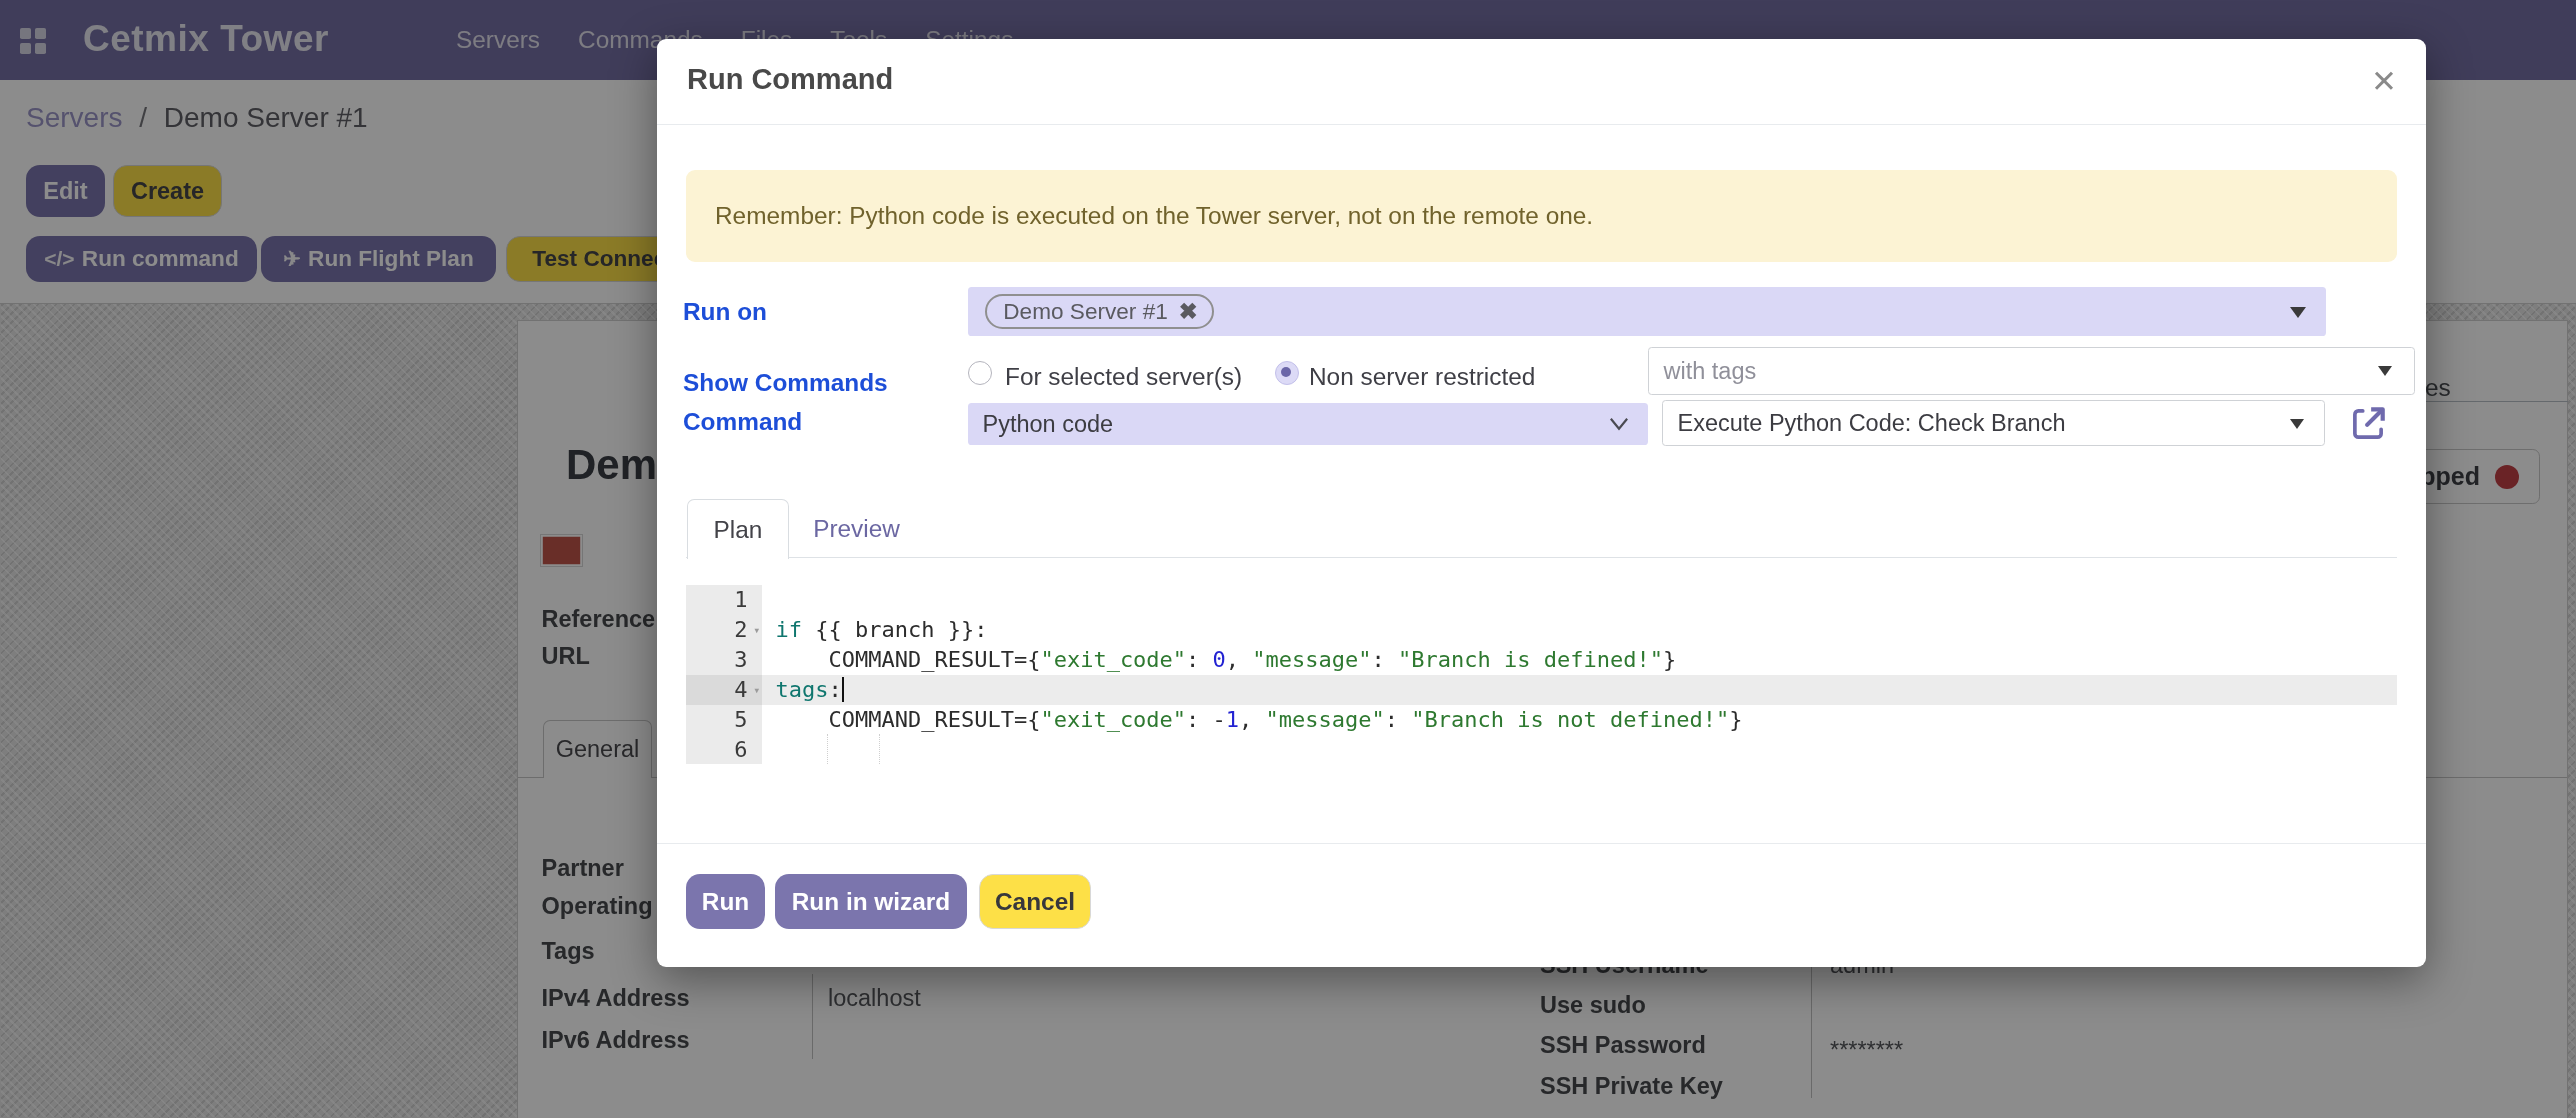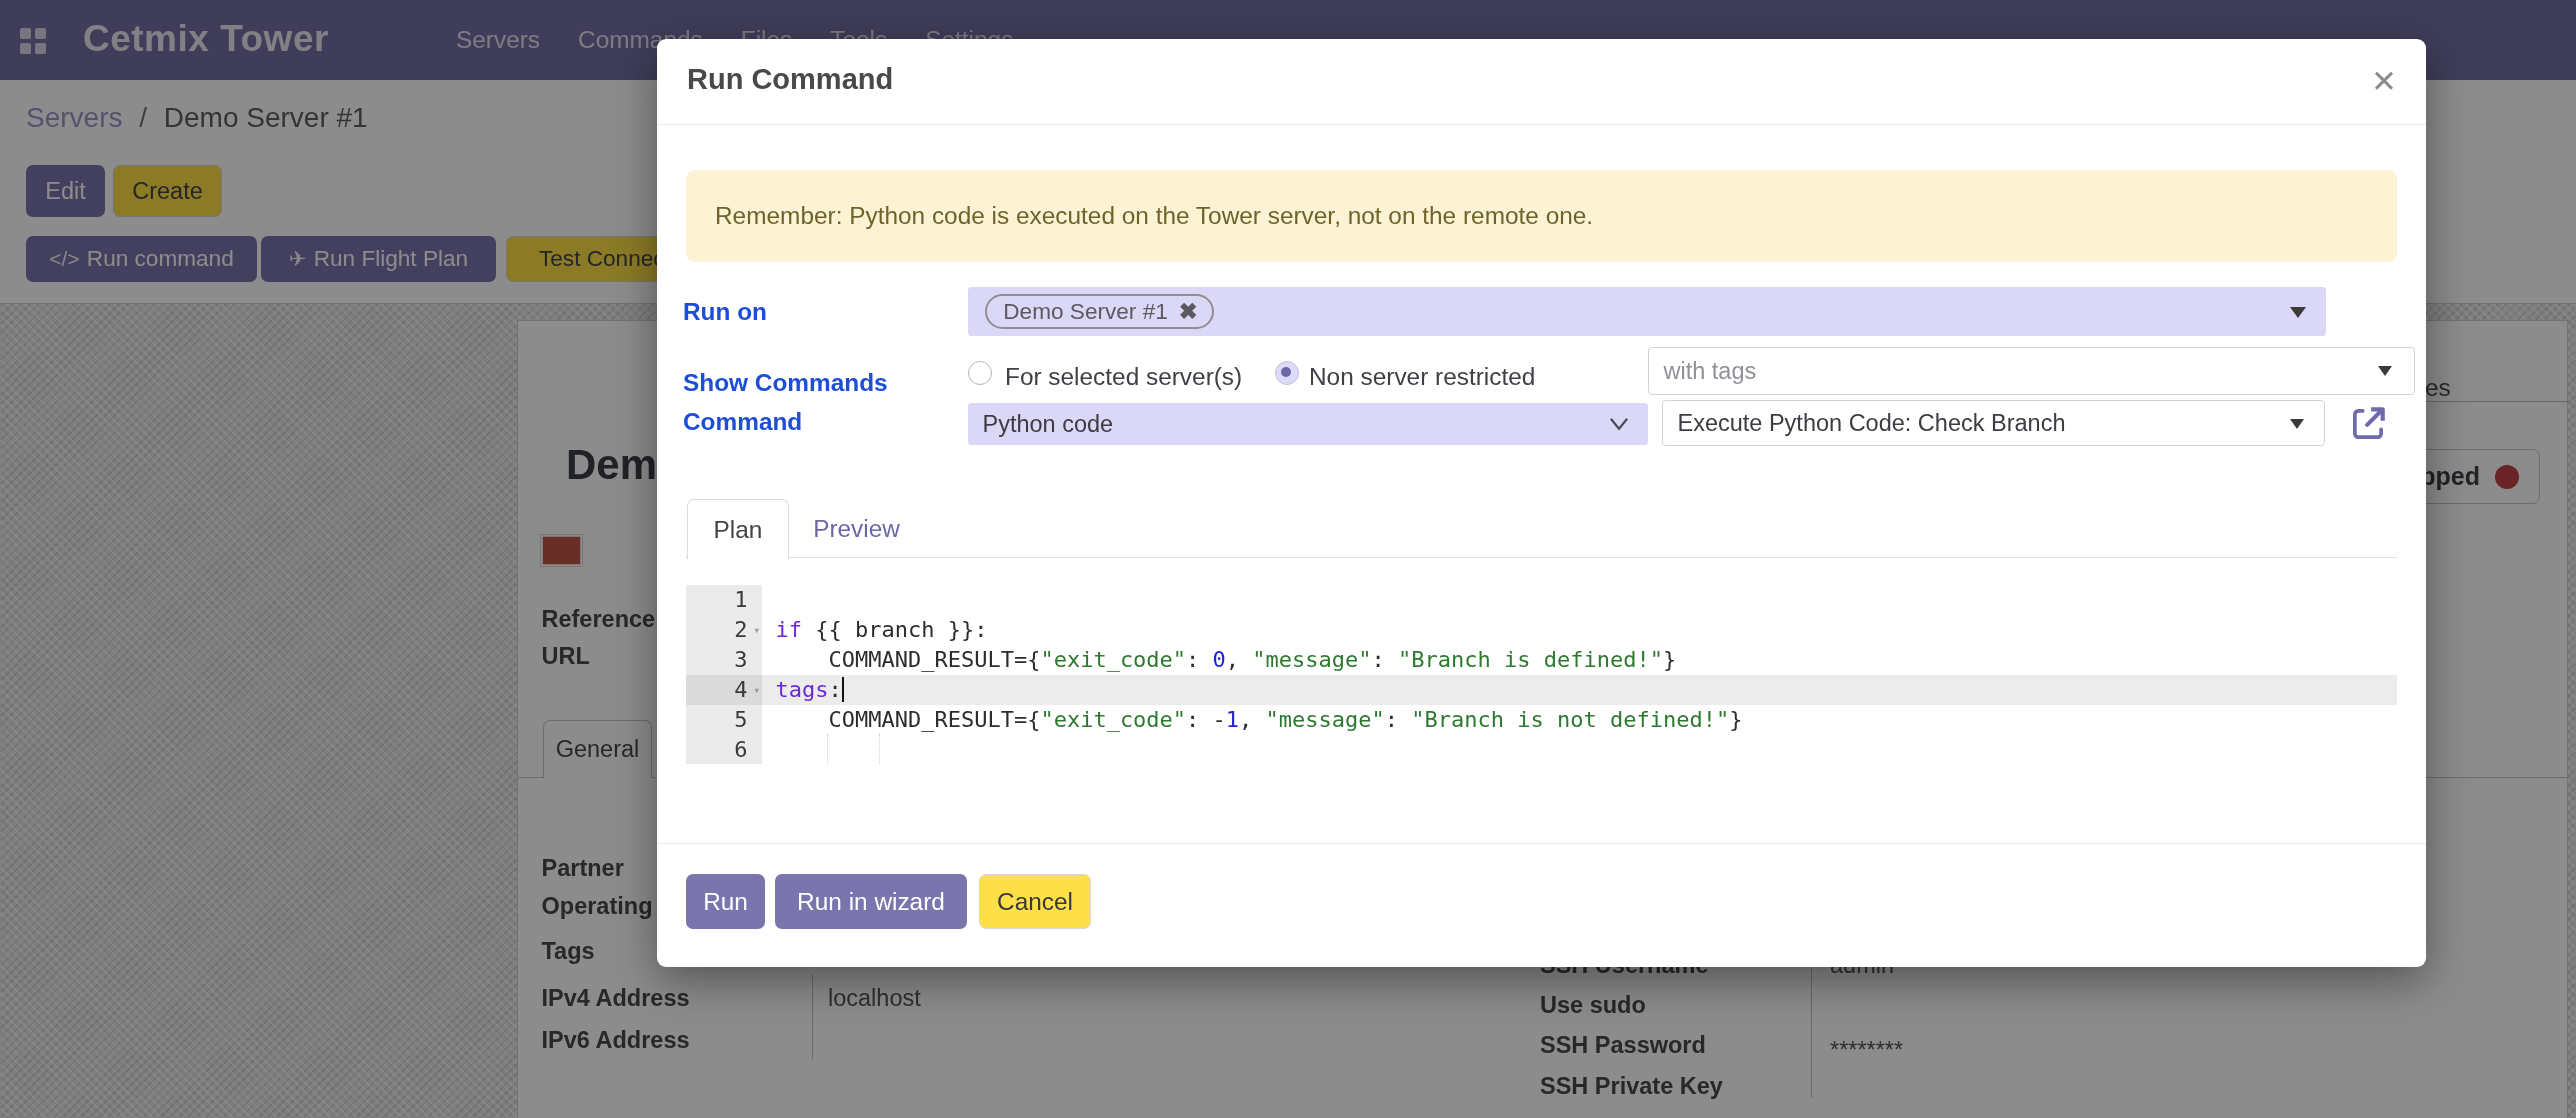--- a/index.html
+++ b/index.html
@@ -15,22 +15,22 @@
   .brand { position:absolute; left:83px; top:0; height:80px; line-height:78px; font-size:37px; font-weight:bold;
            color:rgba(255,255,255,.85); letter-spacing:0.5px; }
   .nav-menu { position:absolute; left:456px; top:0; height:80px; display:flex; align-items:center; gap:38px; }
   .nav-item { font-size:24.4px; color:rgba(255,255,255,.80); white-space:nowrap; cursor:pointer; }
 
   .header-area { position:absolute; left:0; top:80px; width:2576px; height:224px; background:#fff; z-index:1; }
   .breadcrumb { position:absolute; left:26px; top:22px; font-size:28px; }
   .crumb-link { color:#9b95c8; cursor:pointer; }
   .crumb-sep { color:#75757b; padding:0 9px; }
   .crumb-cur { color:#606066; }
-  .btn { display:inline-flex; align-items:center; justify-content:center; border-radius:7px; font-size:23.5px;
-         cursor:pointer; white-space:nowrap; border:0.9px solid transparent; }
+  .btn { display:inline-flex; align-items:center; justify-content:center; border-radius:14px; font-size:23.5px;
+         cursor:pointer; white-space:nowrap; border:0.9px solid transparent;font-weight:bold; }
   .btn-primary { background:#7b75ad; color:#fff; }
   .btn-light { background:#fde047; color:#45454a; border:0.9px solid #d8d8d8; }
   .edit-btn { position:absolute; left:26px; top:85px; width:79px; height:52px; }
   .create-btn { position:absolute; left:113px; top:85px; width:109px; height:52px; }
   .header-divider { position:absolute; left:0; top:223px; width:2576px; border-top:0.9px solid #cfcfcf; }
   .action-row-bg { position:absolute; left:0; top:156px; width:2576px; height:68px; background:#fff; }
   .act-btn { position:absolute; height:46px; font-size:22.6px; gap:7.2px; }
   .act-run { left:26px; width:231px; }
   .act-flight { left:261px; width:235px; }
   .act-test { left:506px; width:228px; }
@@ -102,21 +102,21 @@
   .editor { position:absolute; left:29px; top:546px; width:1711px; height:181px; background:#fff;
             font-family:"DejaVu Sans Mono", monospace; font-size:22px; }
   .ed-gutter { position:absolute; left:0; top:0; width:76px; height:179px; background:#ebebeb; }
   .g-row { position:relative; height:30px; line-height:30px; text-align:right; padding-right:14.5px;
            color:#3a3a3a; font-size:22px; }
   .g-row .fold { position:absolute; right:1.8px; top:0; font-style:normal; font-size:11.7px; color:#9b9b9b; }
   .g-act { background:#dadada; }
   .ed-code { position:absolute; left:76px; top:0; right:0; height:179px; }
   .c-row { position:relative; height:30px; line-height:30px; padding-left:13.5px; white-space:pre; cursor:text; }
   .c-act { background:#ececec; }
-  .tok-p { color:#2c2c2c;text-align:right; } .tok-k { color:#6d28d9; } .tok-n { color:#2323d2; } .tok-s { color:#2e7930; }
+  .tok-p { color:#2c2c2c;text-align:right; } .tok-k { color:#0f766e; } .tok-n { color:#2323d2; } .tok-s { color:#2e7930; }
   .cursor { display:inline-block; width:2.7px; height:25px; background:#111; vertical-align:-4.5px; }
   .guide { position:absolute; top:149px; height:30px; border-left:0.9px dotted #cfcfcf; }
 
   .modal-footer-line { position:absolute; left:0; top:804px; width:100%; border-top:0.9px solid #e8ebee; }
   .ftr-btn { position:absolute; top:835px; height:55px; font-size:24.4px; }
   .ftr-run { left:29px; width:79px; }
   .ftr-wizard { left:118px; width:192px; }
   .ftr-cancel { left:322px; width:112px; color:#37373c; }
 </style>
 </head>

